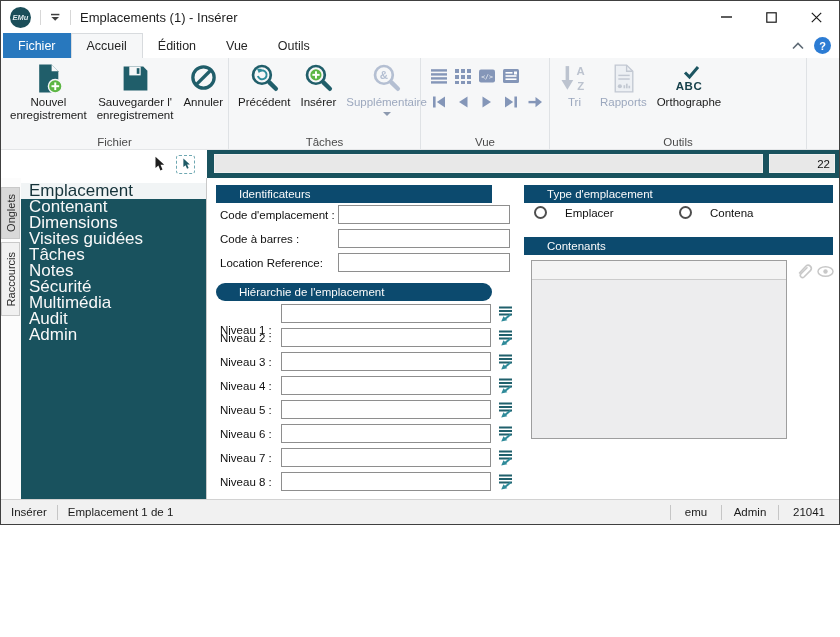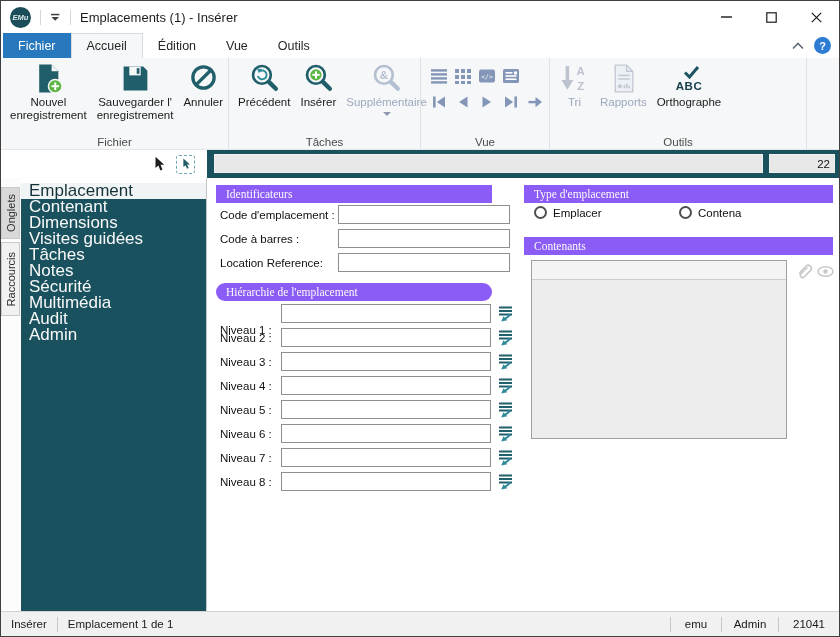--- a/index.html
+++ b/index.html
@@ -1,16 +1,16 @@
 <!DOCTYPE html>
 <html><head>
 <meta charset="utf-8">
 <style>
   html,body{margin:0;padding:0;background:#fff;}
-  .win{width:840px;height:637px;border:1px solid #404040;box-sizing:border-box;display:flex;flex-direction:column;background:#fff;font-family:"Liberation Sans",sans-serif;-webkit-font-smoothing:antialiased;}
+  .win{width:840px;height:525px;border:1px solid #404040;box-sizing:border-box;display:flex;flex-direction:column;background:#fff;font-family:"Liberation Sans",sans-serif;-webkit-font-smoothing:antialiased;}
   
   .titlebar{height:32px;display:flex;align-items:center;padding-left:9px;flex:0 0 auto;}
   .logo{width:21px;height:21px;border-radius:50%;background:#1B4E59;color:#DEE9EB;font-size:7.5px;font-style:italic;font-weight:bold;display:flex;align-items:center;justify-content:center;flex:0 0 auto;}
   .tb-sep{width:1px;height:15px;background:#D7D7D7;margin:0 9px;}
   .title{font-size:13px;color:#1C1C1C;white-space:nowrap;}
   .win-controls{margin-left:auto;display:flex;height:100%;}
   .win-btn{width:45px;height:100%;display:flex;align-items:center;justify-content:center;}
   
   .tabrow{height:25px;display:flex;align-items:stretch;padding-left:2px;position:relative;font-size:12.5px;}
   .tab{padding:0 15px;display:flex;align-items:center;color:#262626;}
@@ -40,25 +40,25 @@
   .tabstrip{width:20px;display:flex;flex-direction:column;padding-top:9px;background:#FCFCFC;box-sizing:border-box;}
   .vtab{width:19px;box-sizing:border-box;display:flex;align-items:center;justify-content:center;background:#F1F1F1;border:1px solid #C9C9C9;margin-bottom:3px;}
   .vtab.active{background:#D9D9D9;}
   .vtab span{writing-mode:vertical-rl;transform:rotate(180deg);font-size:11px;color:#2B2B2B;padding:2px 0;}
   .sidebar{width:185px;background:#fff;padding-top:5px;box-sizing:border-box;display:flex;}
   .sidelist{flex:1;background:#19525E;display:flex;flex-direction:column;}
   .sideitem{height:16px;line-height:16px;font-size:17px;color:#F8F8F8;padding-left:8px;cursor:default;}
   .sideitem.selected{background:#F1F4F5;color:#16333A;}
   .vdiv{width:1px;background:#C9C9C9;}
   .formarea{flex:1;position:relative;background:#fff;overflow:hidden;}
-  .sect-hd{position:absolute;height:18px;background:#8b5cf6;color:#FBFBFB;font-size:11.5px;display:flex;align-items:center;padding-left:10px;box-sizing:border-box;font-family:Liberation Serif, serif;}
+  .sect-hd{position:absolute;height:18px;background:#0c4a6e;color:#FBFBFB;font-size:11.5px;display:flex;align-items:center;padding-left:23px;box-sizing:border-box;}
   .flabel{position:absolute;font-size:11.5px;color:#101010;white-space:nowrap;}
   .finput{position:absolute;height:19px;border:1px solid #8E8E8E;background:#fff;box-sizing:border-box;font-size:11.5px;padding:0 3px;font-family:inherit;outline:none;}
   .lookup-btn{position:absolute;width:16px;height:17px;background:none;border:none;padding:0;}
-  .radio-opt{position:absolute;display:flex;align-items:center;gap:6px;font-size:11.5px;color:#101010;}
+  .radio-opt{position:absolute;display:flex;align-items:center;gap:18px;font-size:11.5px;color:#101010;}
   .rc{width:13px;height:13px;border:2px solid #4E4E4E;border-radius:50%;background:#fff;box-sizing:border-box;flex:0 0 auto;}
   .contbox{position:absolute;left:324px;top:82px;width:256px;height:179px;background:#EDEDEE;border:1px solid #9E9E9E;box-sizing:border-box;}
   .contbox-hd{height:18px;background:#F4F4F4;border-bottom:1px solid #CCCCCC;}
   .att-icon{position:absolute;background:none;border:none;padding:0;}
   
   .status{height:24px;border-top:1px solid #D2D2D2;background:#F1F1F1;display:flex;align-items:center;font-size:11.5px;color:#1A1A1A;flex:0 0 auto;}
   .st-cell{padding:0 10px;white-space:nowrap;}
   .st-sep{width:1px;height:15px;background:#C6C6C6;}
   .st-spacer{flex:1;}
 </style>

